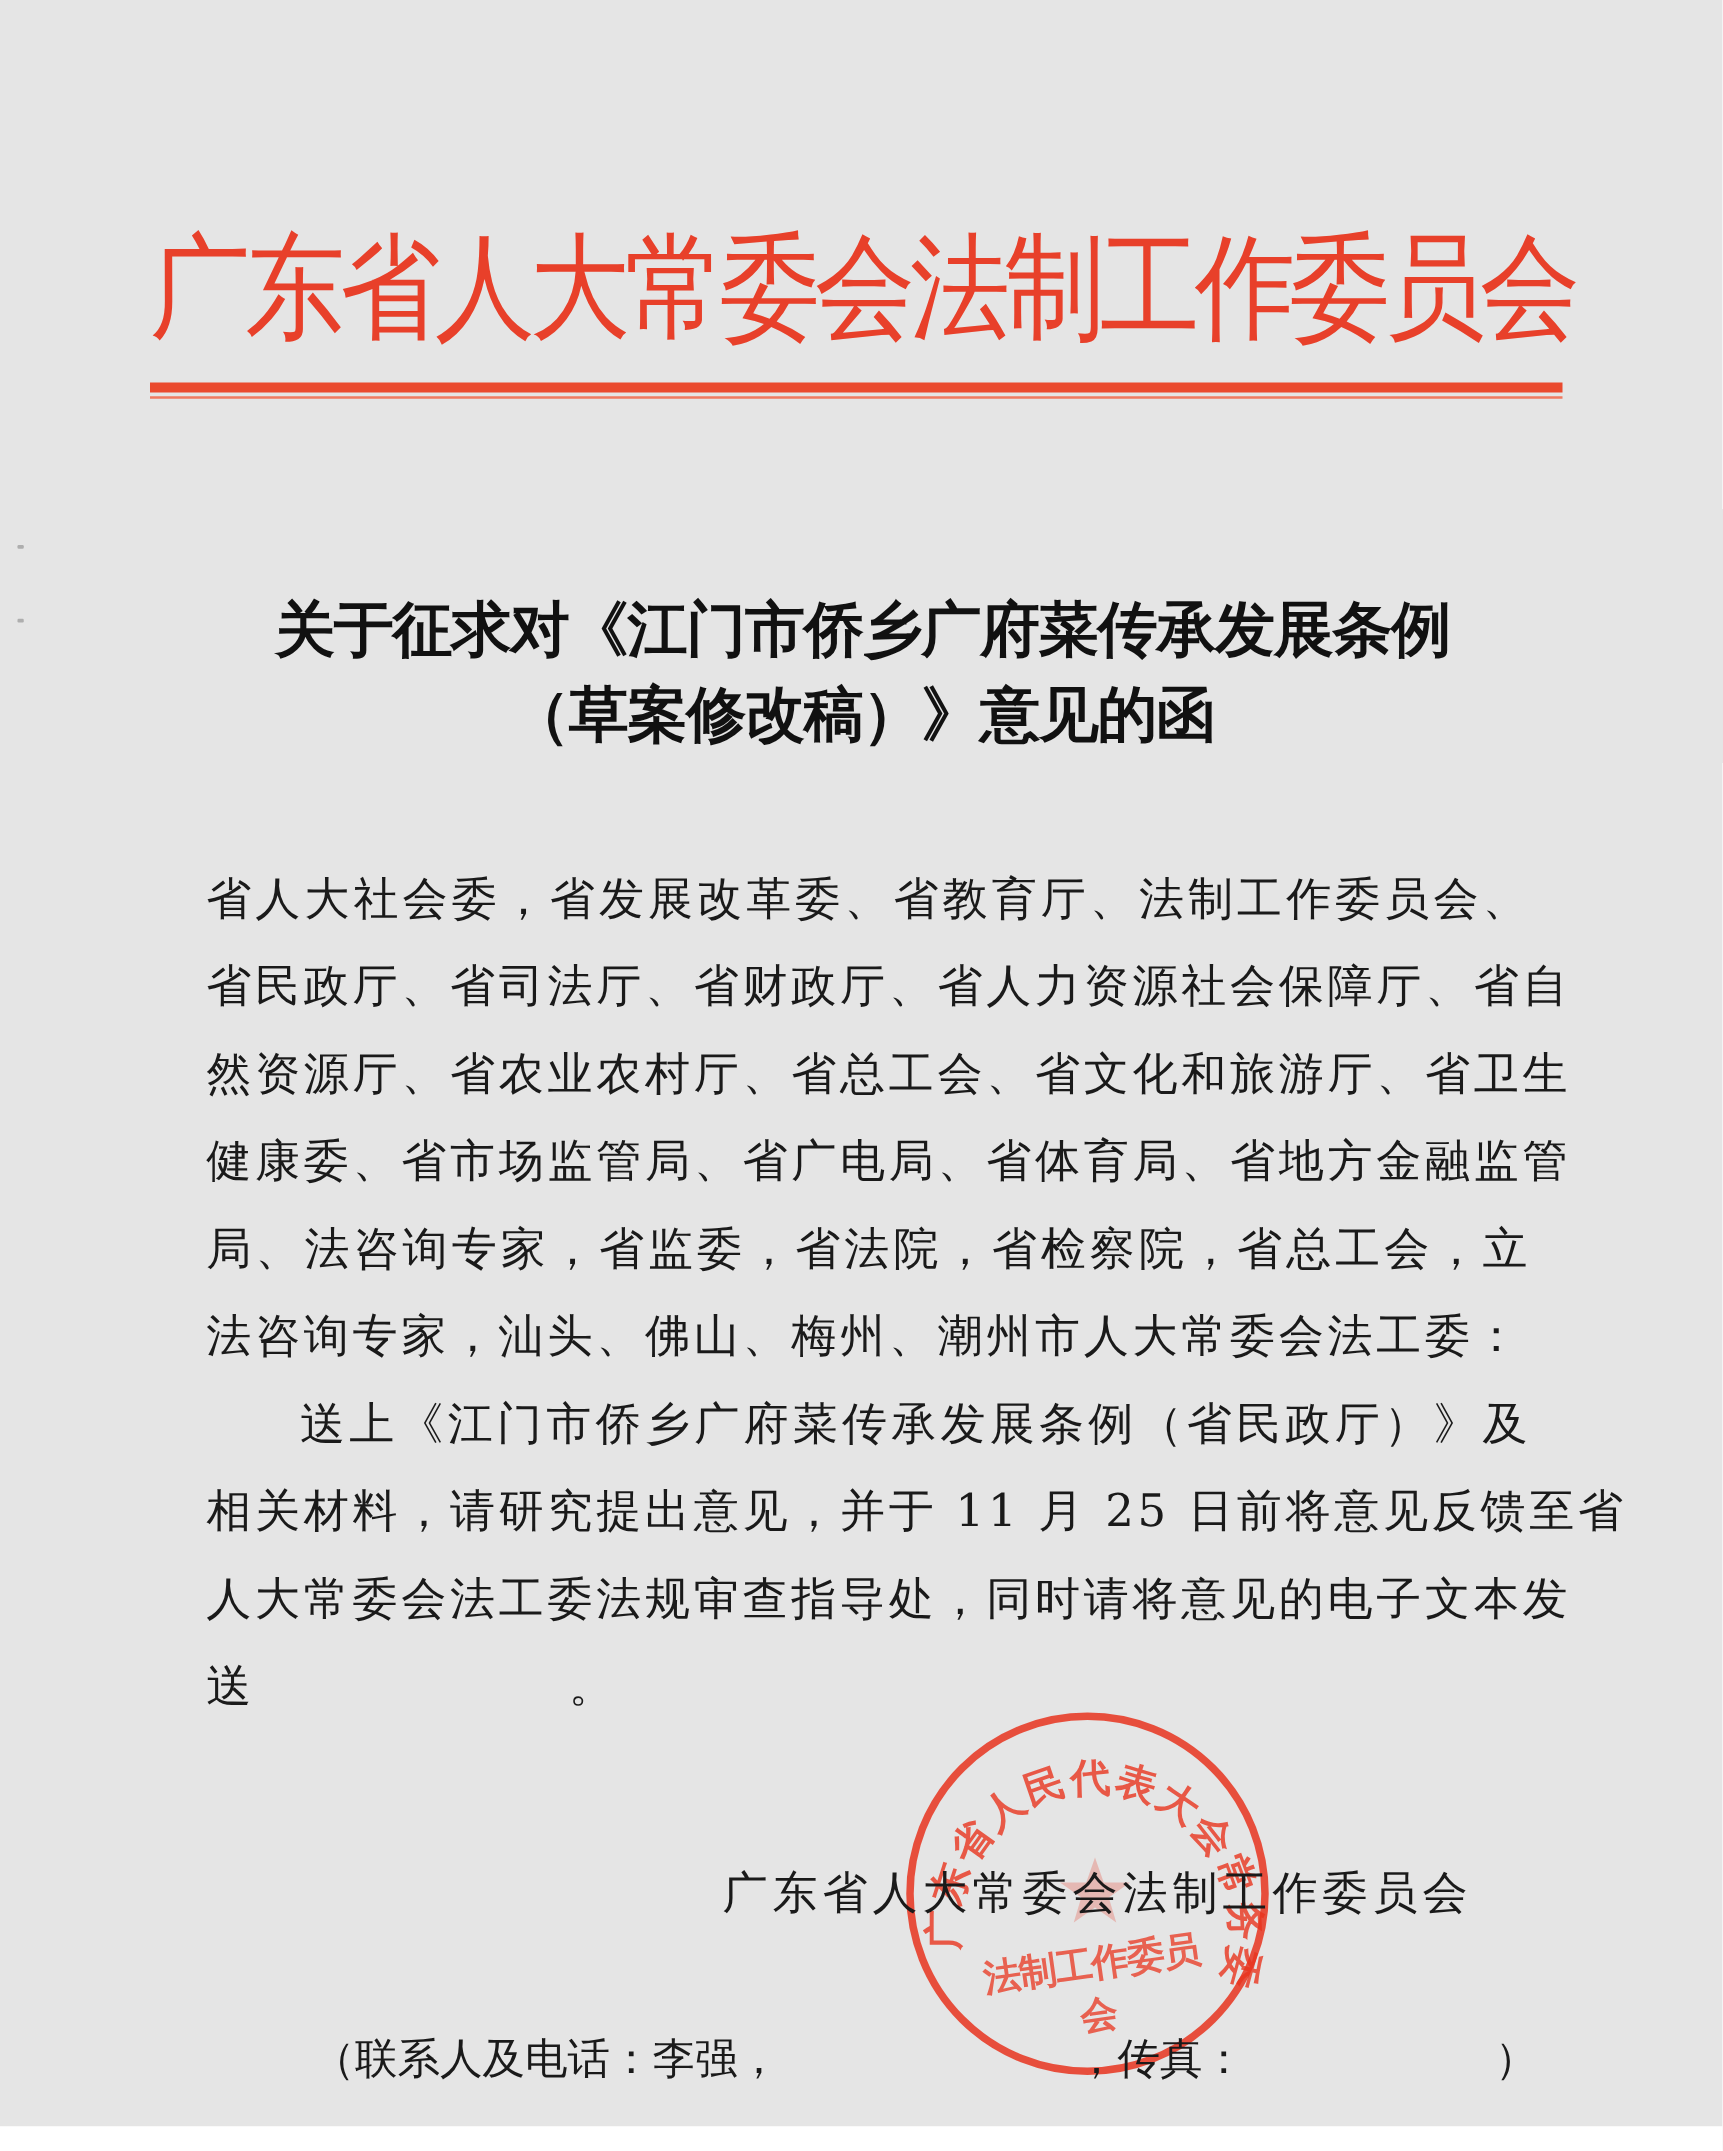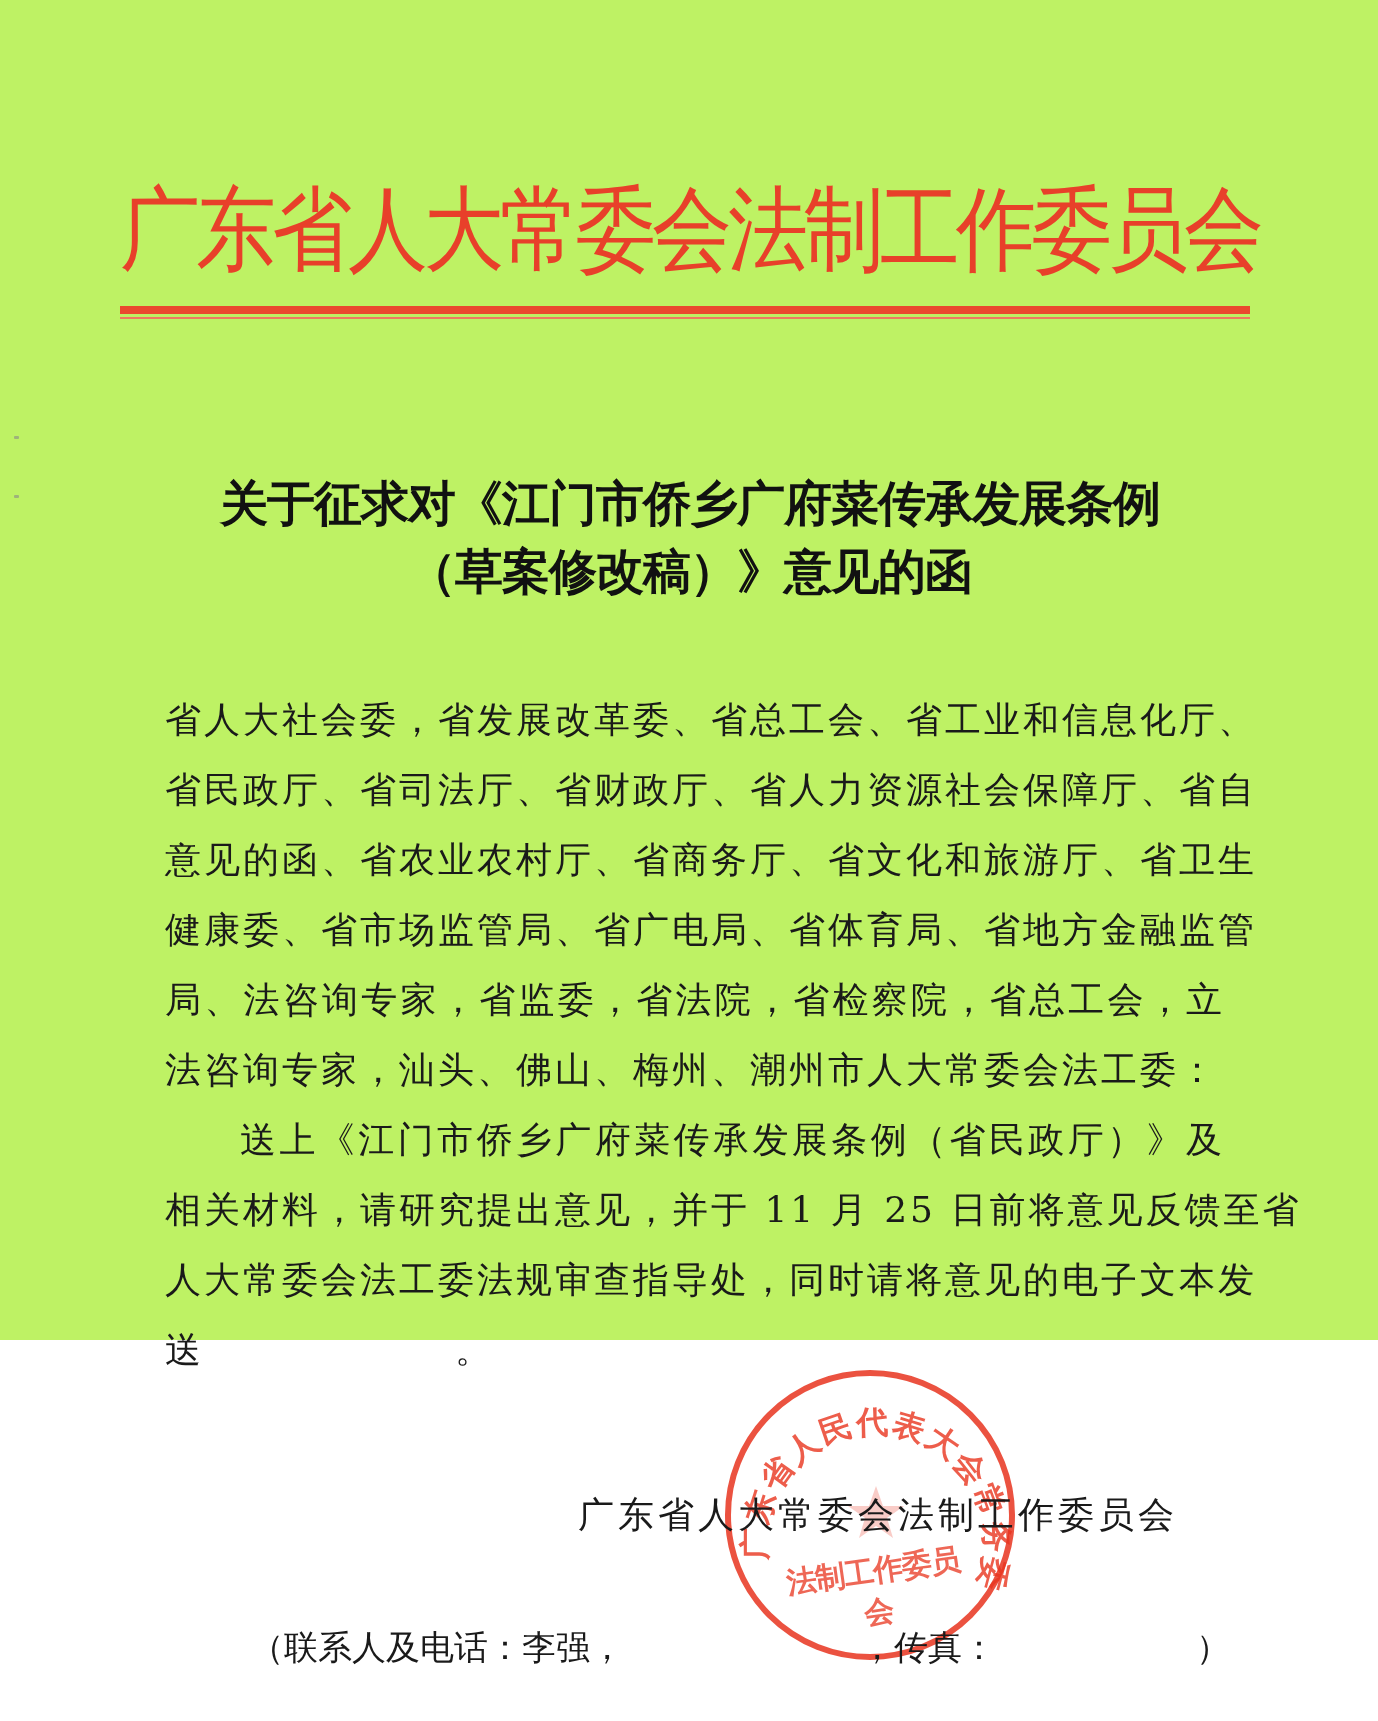--- a/index.html
+++ b/index.html
@@ -1,18 +1,18 @@
 <!DOCTYPE html>
 <html><head>
 <meta charset="utf-8">
 <style>
   html, body { margin:0; padding:0; background:#ffffff; }
   body { width:1378px; height:1721px; position:relative; overflow:hidden;
          font-family:"DejaVu Serif","Liberation Serif",serif; color:#1a1a1a; }
-  .page { position:absolute; left:0; top:0; width:1378px; height:1340px; background:#bef264; }
+  .page { position:absolute; left:0; top:0; width:1378px; height:1701px; background:#e5e5e5; }
 
   .letterhead { position:absolute; left:120px; top:175px; width:1140px; text-align:center;
     font-family:"DejaVu Serif","Liberation Serif",serif; font-size:80px; line-height:96px;
     color:#e8402a; letter-spacing:-4px; transform:scaleY(1.15); transform-origin:top center; white-space:nowrap; }
   .red-rule { position:absolute; left:120px; top:306px; width:1130px; height:8px; background:#ea4a2e; }
   .red-rule-thin { position:absolute; left:120px; top:317px; width:1130px; height:2px; background:#f07a60; }
 
   .title { position:absolute; left:130px; width:1120px; text-align:center;
     font-family:"DejaVu Serif","Liberation Serif",serif; font-weight:bold; font-size:48px;
     color:#111; white-space:nowrap; letter-spacing:-1px; }
@@ -48,23 +48,23 @@
   <div class="scan-dot" style="left:14px;top:495px;"></div>
 
   <div class="letterhead">广东省人大常委会法制工作委员会</div>
   <div class="red-rule"></div>
   <div class="red-rule-thin"></div>
 
   <div class="title l2">（草案修改稿）》意见的函</div>
   <div class="title l1">关于征求对《江门市侨乡广府菜传承发展条例</div>
 
   <div>
-    <div class="body-line" style="top:698px;">省人大社会委，省发展改革委、省总工会、省工业和信息化厅、</div>
+    <div class="body-line" style="top:698px;">省人大社会委，省发展改革委、省教育厅、法制工作委员会、</div>
     <div class="body-line" style="top:768px;">省民政厅、省司法厅、省财政厅、省人力资源社会保障厅、省自</div>
-    <div class="body-line" style="top:838px;">意见的函、省农业农村厅、省商务厅、省文化和旅游厅、省卫生</div>
+    <div class="body-line" style="top:838px;">然资源厅、省农业农村厅、省总工会、省文化和旅游厅、省卫生</div>
     <div class="body-line" style="top:908px;">健康委、省市场监管局、省广电局、省体育局、省地方金融监管</div>
     <div class="body-line" style="top:978px;">局、法咨询专家，省监委，省法院，省检察院，省总工会，立</div>
     <div class="body-line last" style="top:1048px;width:1020px;">法咨询专家，汕头、佛山、梅州、潮州市人大常委会法工委：</div>
   </div>
 
   <div>
     <div class="body-line indent" style="top:1118px;">送上《江门市侨乡广府菜传承发展条例（省民政厅）》及</div>
     <div class="body-line" style="top:1188px;">相关材料，请研究提出意见，并于 11 月 25 日前将意见反馈至省</div>
     <div class="body-line" style="top:1258px;">人大常委会法工委法规审查指导处，同时请将意见的电子文本发</div>
     <div class="body-line last" style="top:1328px;width:60px;">送</div>

